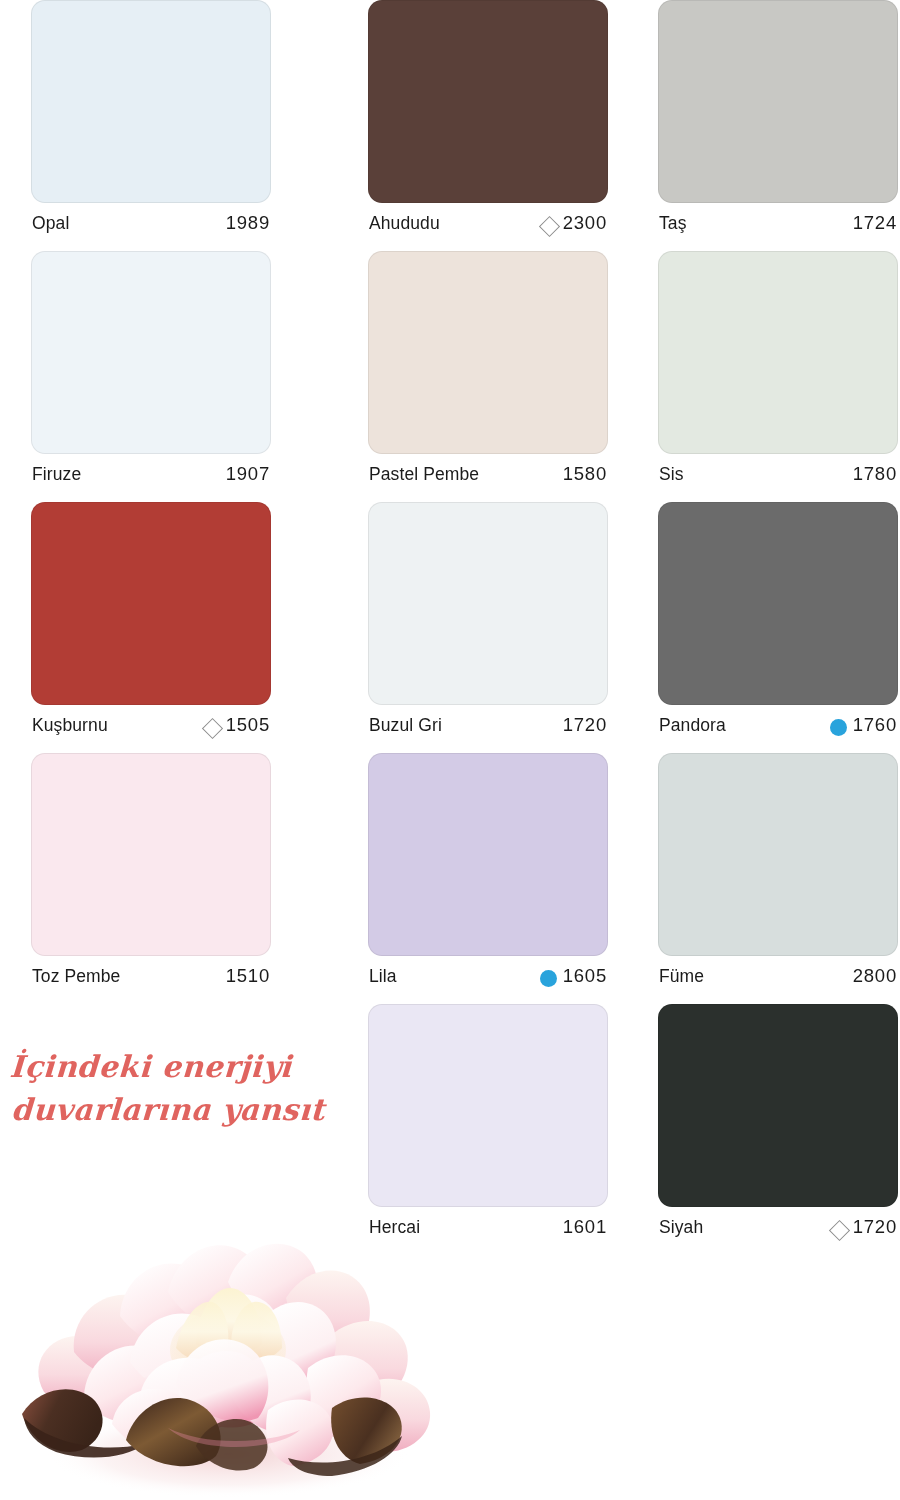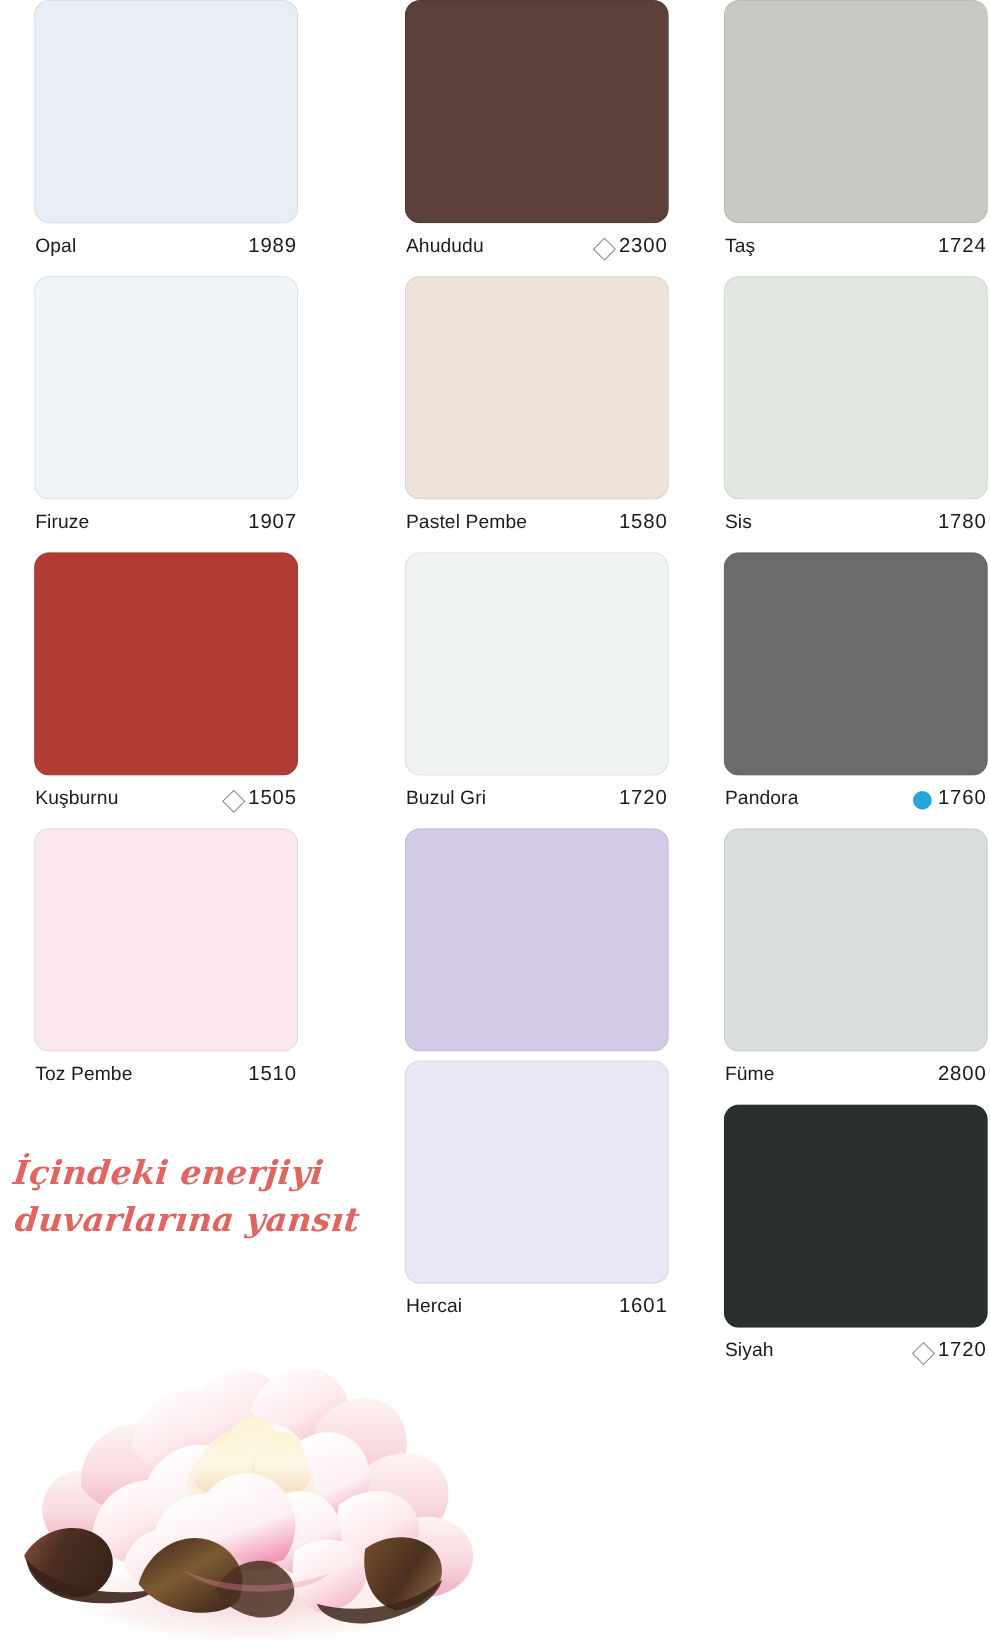--- a/index.html
+++ b/index.html
@@ -182,20 +182,27 @@
         <div class="swatch-chip" style="background: rgb(238, 242, 243);"></div>
         <div class="swatch-meta">
           <span class="swatch-name">Buzul Gri</span>
           <span class="swatch-right">
             <span class="swatch-code">1720</span>
           </span>
         </div>
       </div>
       <div class="swatch-card">
         <div class="swatch-chip" style="background: rgb(211, 203, 230);"></div>
+        <div class="swatch-meta">
+          <span class="swatch-name">Lila</span>
+          <span class="swatch-right">
+            <span class="marker marker-circle" style="background: rgb(41, 163, 220);"></span>
+            <span class="swatch-code">1605</span>
+          </span>
+        </div>
       </div>
       <div class="swatch-card">
         <div class="swatch-chip" style="background: rgb(234, 231, 244);"></div>
         <div class="swatch-meta">
           <span class="swatch-name">Hercai</span>
           <span class="swatch-right">
             <span class="swatch-code">1601</span>
           </span>
         </div>
       </div>

